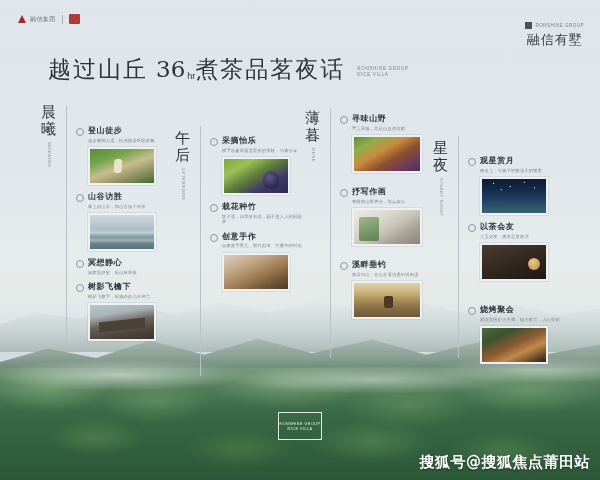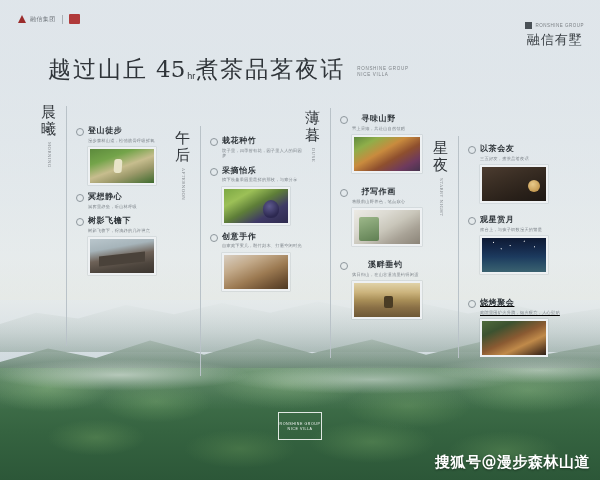--- a/index.html
+++ b/index.html
@@ -196,21 +196,21 @@
     <div class="br-top">
       <span class="br-sq"></span>
       <span class="br-en">RONSHINE GROUP</span>
     </div>
     <div class="br-cn">融信有墅</div>
   </div>
 </div>
 
 <div class="title-row">
   <span class="title-main">越过山丘</span>
-  <span class="title-24">45</span>
+  <span class="title-24">36</span>
     <span class="title-hr">hr</span>
   <span class="title-main">煮茶品茗夜话</span>
   <span class="title-en">
     <div>RONSHINE GROUP</div>
     <div>NICE VILLA</div>
   </span>
 </div>
 
 <div class="cols">
 
@@ -226,20 +226,30 @@
         <div class="item-head">
           <span class="dot"></span>
           <span class="item-text">
             <div class="it-title">登山徒步</div>
             <div class="it-sub">漫步森林山道，松弛筋骨呼吸鲜氧</div>
           </span>
         </div>
         <div class="thumb t-trail"></div>
       </div>
 
+      <div class="item">
+        <div class="item-head">
+          <span class="dot"></span>
+          <span class="item-text">
+            <div class="it-title">山谷访胜</div>
+            <div class="it-sub">掌上好山水，和山谷做个邻伴</div>
+          </span>
+        </div>
+        <div class="thumb t-mountain"></div>
+      </div>
 
       <div class="item">
         <div class="item-head">
           <span class="dot"></span>
           <span class="item-text">
             <div class="it-title">冥想静心</div>
             <div class="it-sub">晨雾里静坐，听山林呼吸</div>
           </span>
         </div>
       </div>
@@ -263,35 +273,35 @@
       <span>午后</span>
       <span class="cl-en">AFTERNOON</span>
     </div>
     <div class="col-rule" style="left:30px; top:26px; height:250px;"></div>
     <div class="items" style="left:40px; top:36px; width:96px;">
 
       <div class="item">
         <div class="item-head">
           <span class="dot"></span>
           <span class="item-text">
+            <div class="it-title">采摘怡乐</div>
+            <div class="it-sub">摘下枝蔓果园里最鲜的那枚，与家分享</div>
+          </span>
+        </div>
+        <div class="thumb t-grape"></div>
+      </div>
+
+      <div class="item">
+        <div class="item-head">
+          <span class="dot"></span>
+          <span class="item-text">
             <div class="it-title">栽花种竹</div>
             <div class="it-sub">院子里，四季皆有花，园子里人人的田园梦</div>
           </span>
         </div>
-      </div>
-
-      <div class="item">
-        <div class="item-head">
-          <span class="dot"></span>
-          <span class="item-text">
-            <div class="it-title">采摘怡乐</div>
-            <div class="it-sub">摘下枝蔓果园里最鲜的那枚，与家分享</div>
-          </span>
-        </div>
-        <div class="thumb t-grape"></div>
       </div>
 
 
       <div class="item">
         <div class="item-head">
           <span class="dot"></span>
           <span class="item-text">
             <div class="it-title">创意手作</div>
             <div class="it-sub">自家庭下案几，雕竹刻木、打磨空闲时光</div>
           </span>
@@ -301,21 +311,21 @@
 
     </div>
   </div>
 
   <div class="col" style="left:300px;">
     <div class="col-label" style="left:0; top:10px;">
       <span>薄暮</span>
       <span class="cl-en">DUSK</span>
     </div>
     <div class="col-rule" style="left:30px; top:8px; height:250px;"></div>
-    <div class="items" style="left:40px; top:14px; width:96px;text-align:center;">
+    <div class="items" style="left:40px; top:14px; width:96px;">
 
       <div class="item">
         <div class="item-head">
           <span class="dot"></span>
           <span class="item-text">
             <div class="it-title">寻味山野</div>
             <div class="it-sub">置上采撷，共赴山自然馈赠</div>
           </span>
         </div>
         <div class="thumb wide t-veg"></div>
@@ -347,56 +357,56 @@
   </div>
 
   <div class="col" style="left:428px;">
     <div class="col-label" style="left:0; top:40px;">
       <span>星夜</span>
       <span class="cl-en">STARRY NIGHT</span>
     </div>
     <div class="col-rule" style="left:30px; top:36px; height:222px;"></div>
     <div class="items" style="left:40px; top:44px; width:96px;">
 
+      <div class="item" style="margin-top:12px;">
+        <div class="item-head">
+          <span class="dot"></span>
+          <span class="item-text">
+            <div class="it-title">观星赏月</div>
+            <div class="it-sub">露台上，与孩子细数漫天的繁星</div>
+          </span>
+        </div>
+        <div class="thumb t-star"></div>
+      </div>
+
       <div class="item">
         <div class="item-head">
           <span class="dot"></span>
           <span class="item-text">
             <div class="it-title">以茶会友</div>
             <div class="it-sub">三五好友，煮茶品茗夜话</div>
           </span>
         </div>
         <div class="thumb t-tea"></div>
       </div>
 
-      <div class="item" style="margin-top:12px;">
-        <div class="item-head">
-          <span class="dot"></span>
-          <span class="item-text">
-            <div class="it-title">观星赏月</div>
-            <div class="it-sub">露台上，与孩子细数漫天的繁星</div>
-          </span>
-        </div>
-        <div class="thumb t-star"></div>
-      </div>
-
-      <div class="item" style="margin-top:24px;text-decoration:underline;">
+      <div class="item" style="margin-top:24px;">
         <div class="item-head">
           <span class="dot"></span>
           <span class="item-text">
             <div class="it-title">烧烤聚会</div>
             <div class="it-sub">庭院里围炉火升腾，烟火暖意，人心熨贴</div>
           </span>
         </div>
         <div class="thumb t-bbq"></div>
       </div>
 
     </div>
   </div>
 
 </div>
 
 <div class="bottom-logo">
   <div>RONSHINE GROUP</div>
   <div>NICE VILLA</div>
 </div>
 
-<div class="watermark">搜狐号@漫步森林山道</div>
+<div class="watermark">搜狐号@搜狐焦点莆田站</div>
 
 </body></html>

